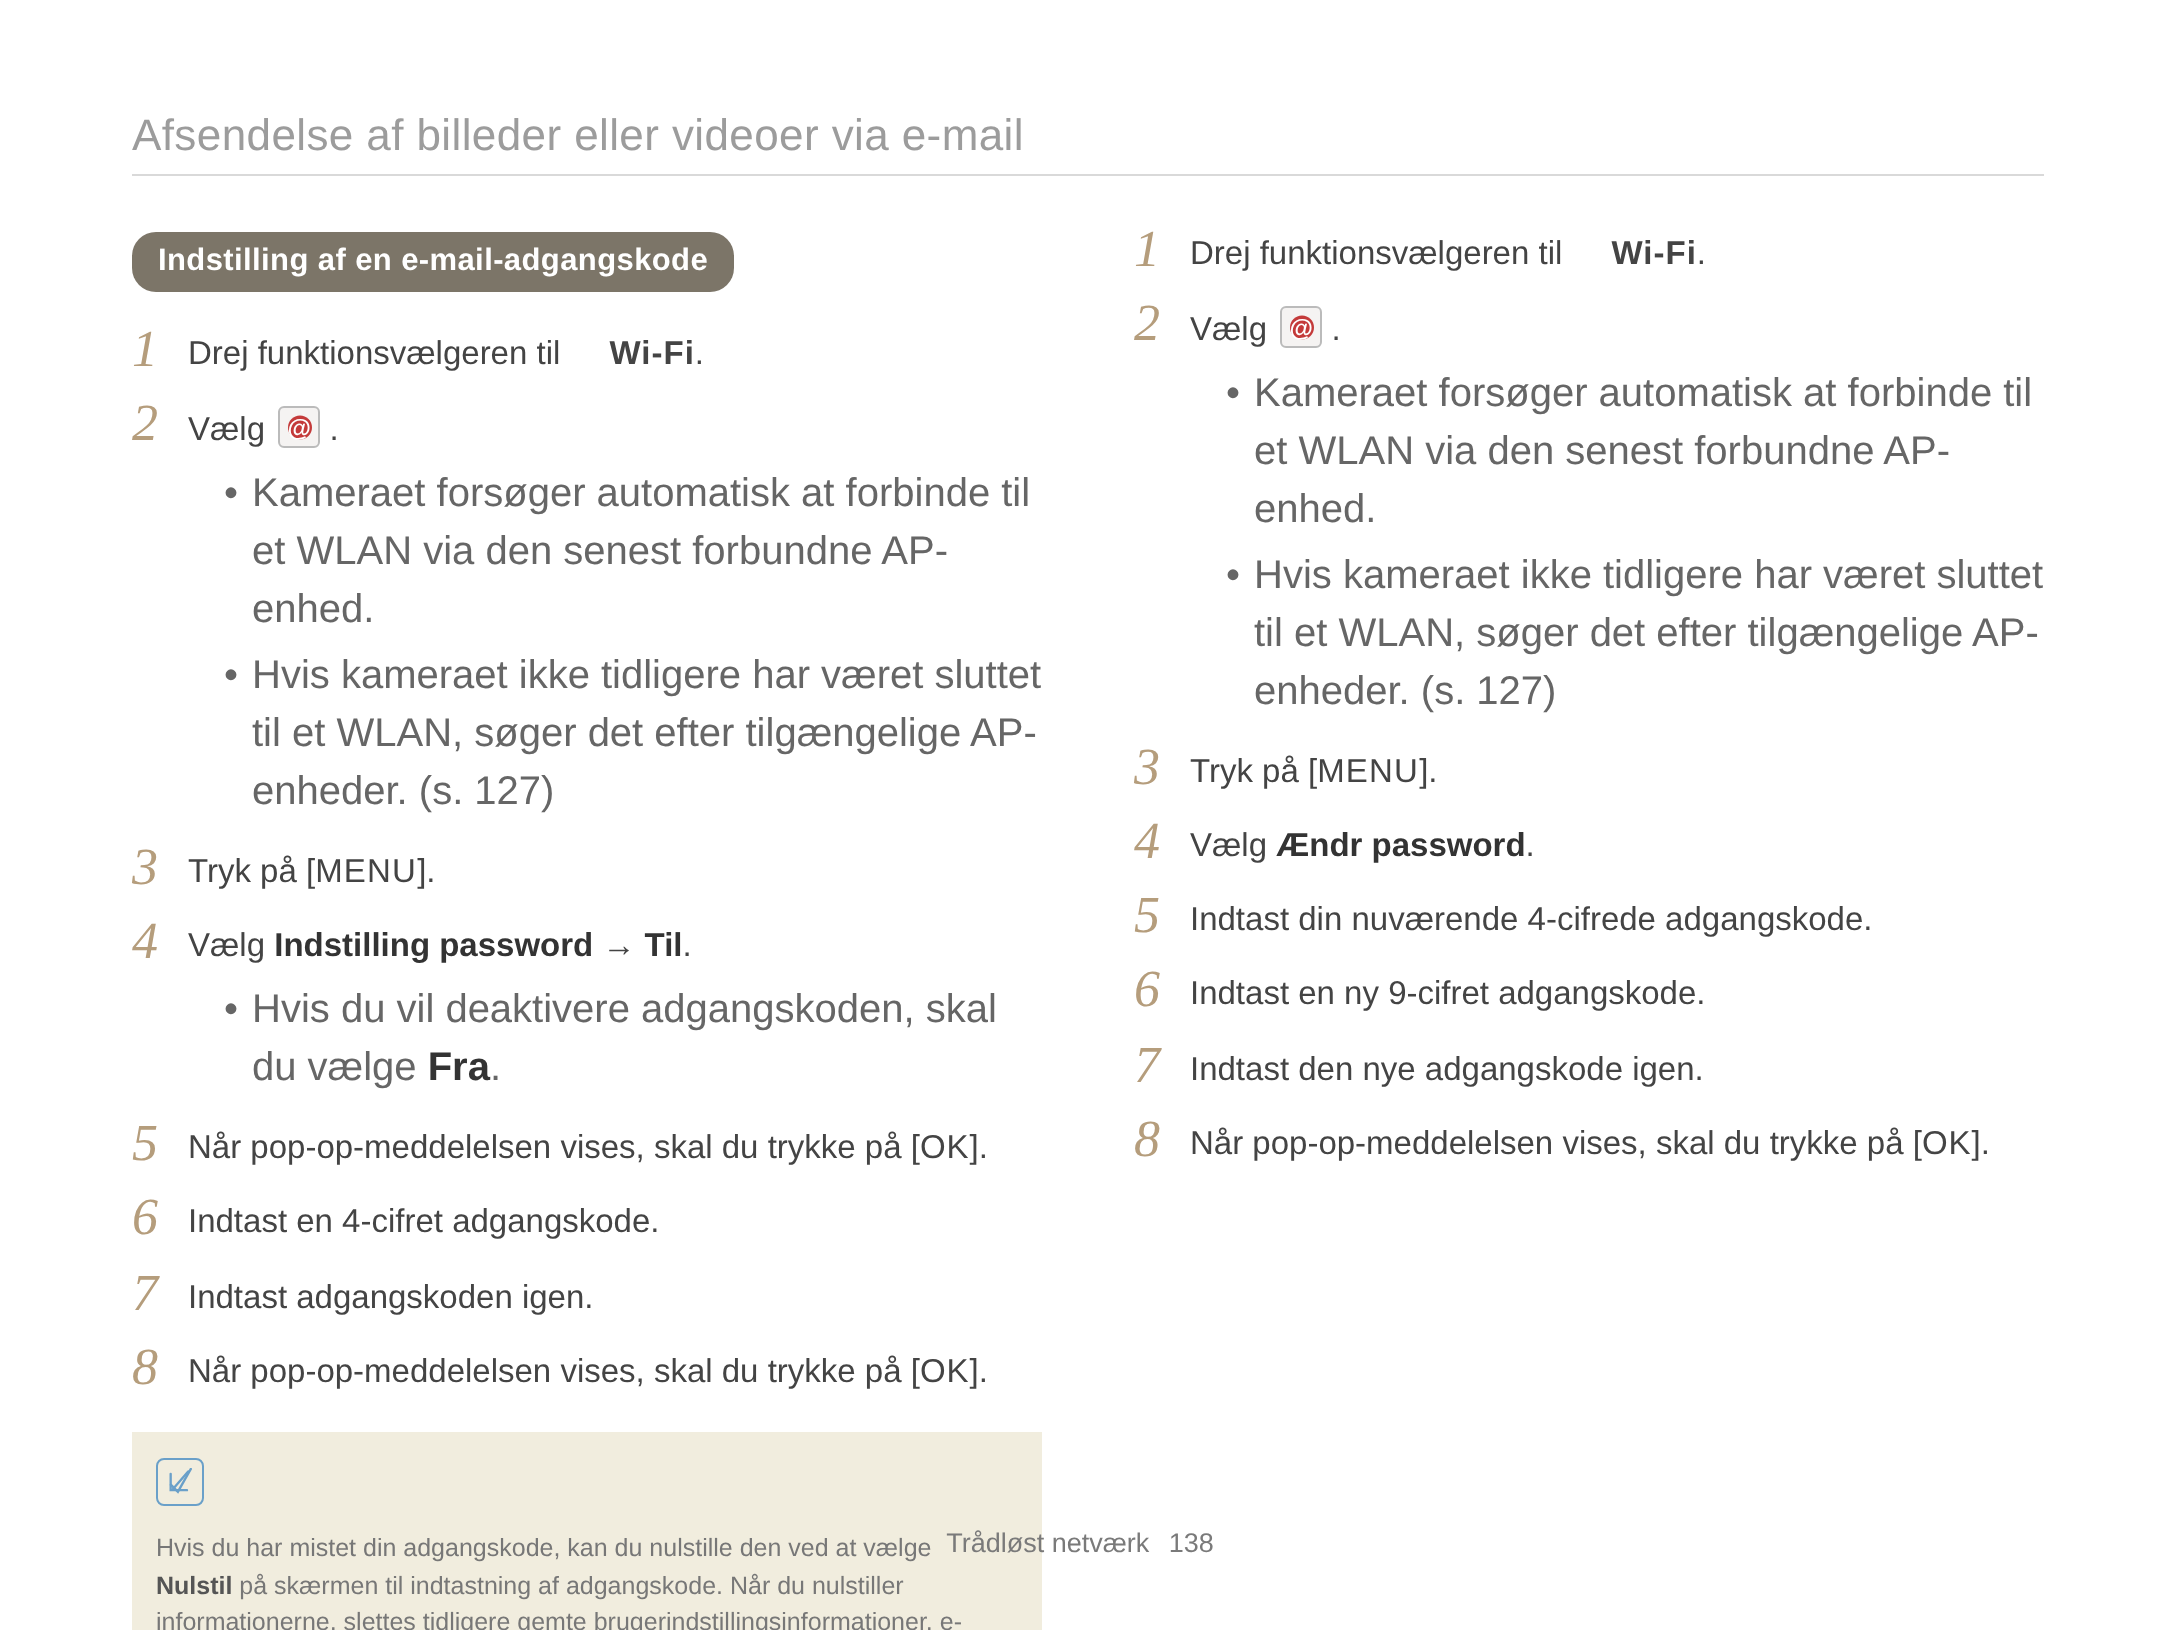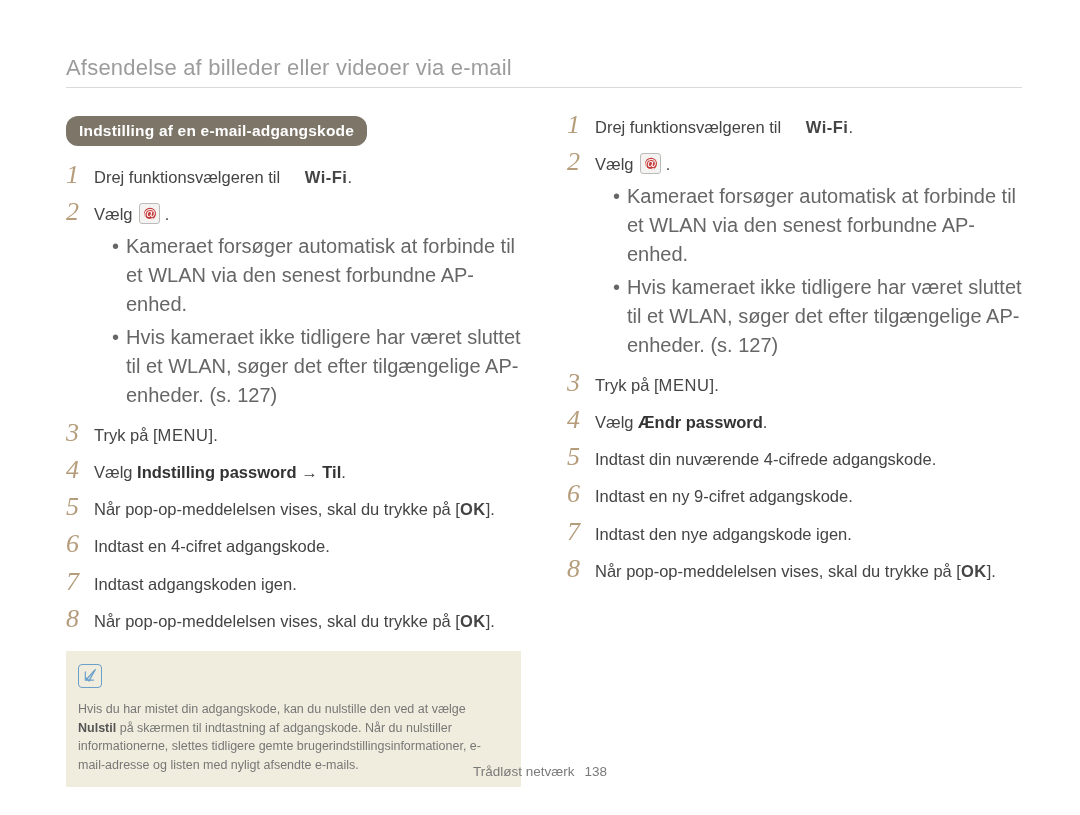--- a/index.html
+++ b/index.html
@@ -72,21 +72,21 @@
     font-family: Arial, sans-serif;
     font-weight: 700;
     letter-spacing: 0.5px;
     margin-left: 20px;
   }
   .menu-label {
     font-weight: 400;
     letter-spacing: 0.6px;
   }
   .ok-label {
-    font-weight: 700;
+    font-weight: 400;
     letter-spacing: 0.5px;
   }
   .email-icon {
     display: inline-block;
     width: 19px; height: 19px;
     border-radius: 3px;
     border: 1px solid #bbb;
     background: #f5f3f2;
     position: relative;
     vertical-align: -4px;
@@ -195,20 +195,25 @@
         <span class="num">3</span>
         <div class="body">
           <span>Tryk på [</span><span class="menu-label">MENU</span><span>].</span>
         </div>
       </div>
 
       <div class="step">
         <span class="num">4</span>
         <div class="body">
           <span>Vælg </span><strong>Indstilling password</strong><span> → </span><strong>Til</strong><span>.</span>
+          <ul class="bullets">
+            <li>
+              <span>Hvis du vil deaktivere adgangskoden, skal du vælge </span><strong>Fra</strong><span>.</span>
+            </li>
+          </ul>
         </div>
       </div>
 
       <div class="step">
         <span class="num">5</span>
         <div class="body">
           <span>Når pop-op-meddelelsen vises, skal du trykke på [</span><span class="ok-label">OK</span><span>].</span>
         </div>
       </div>
 

